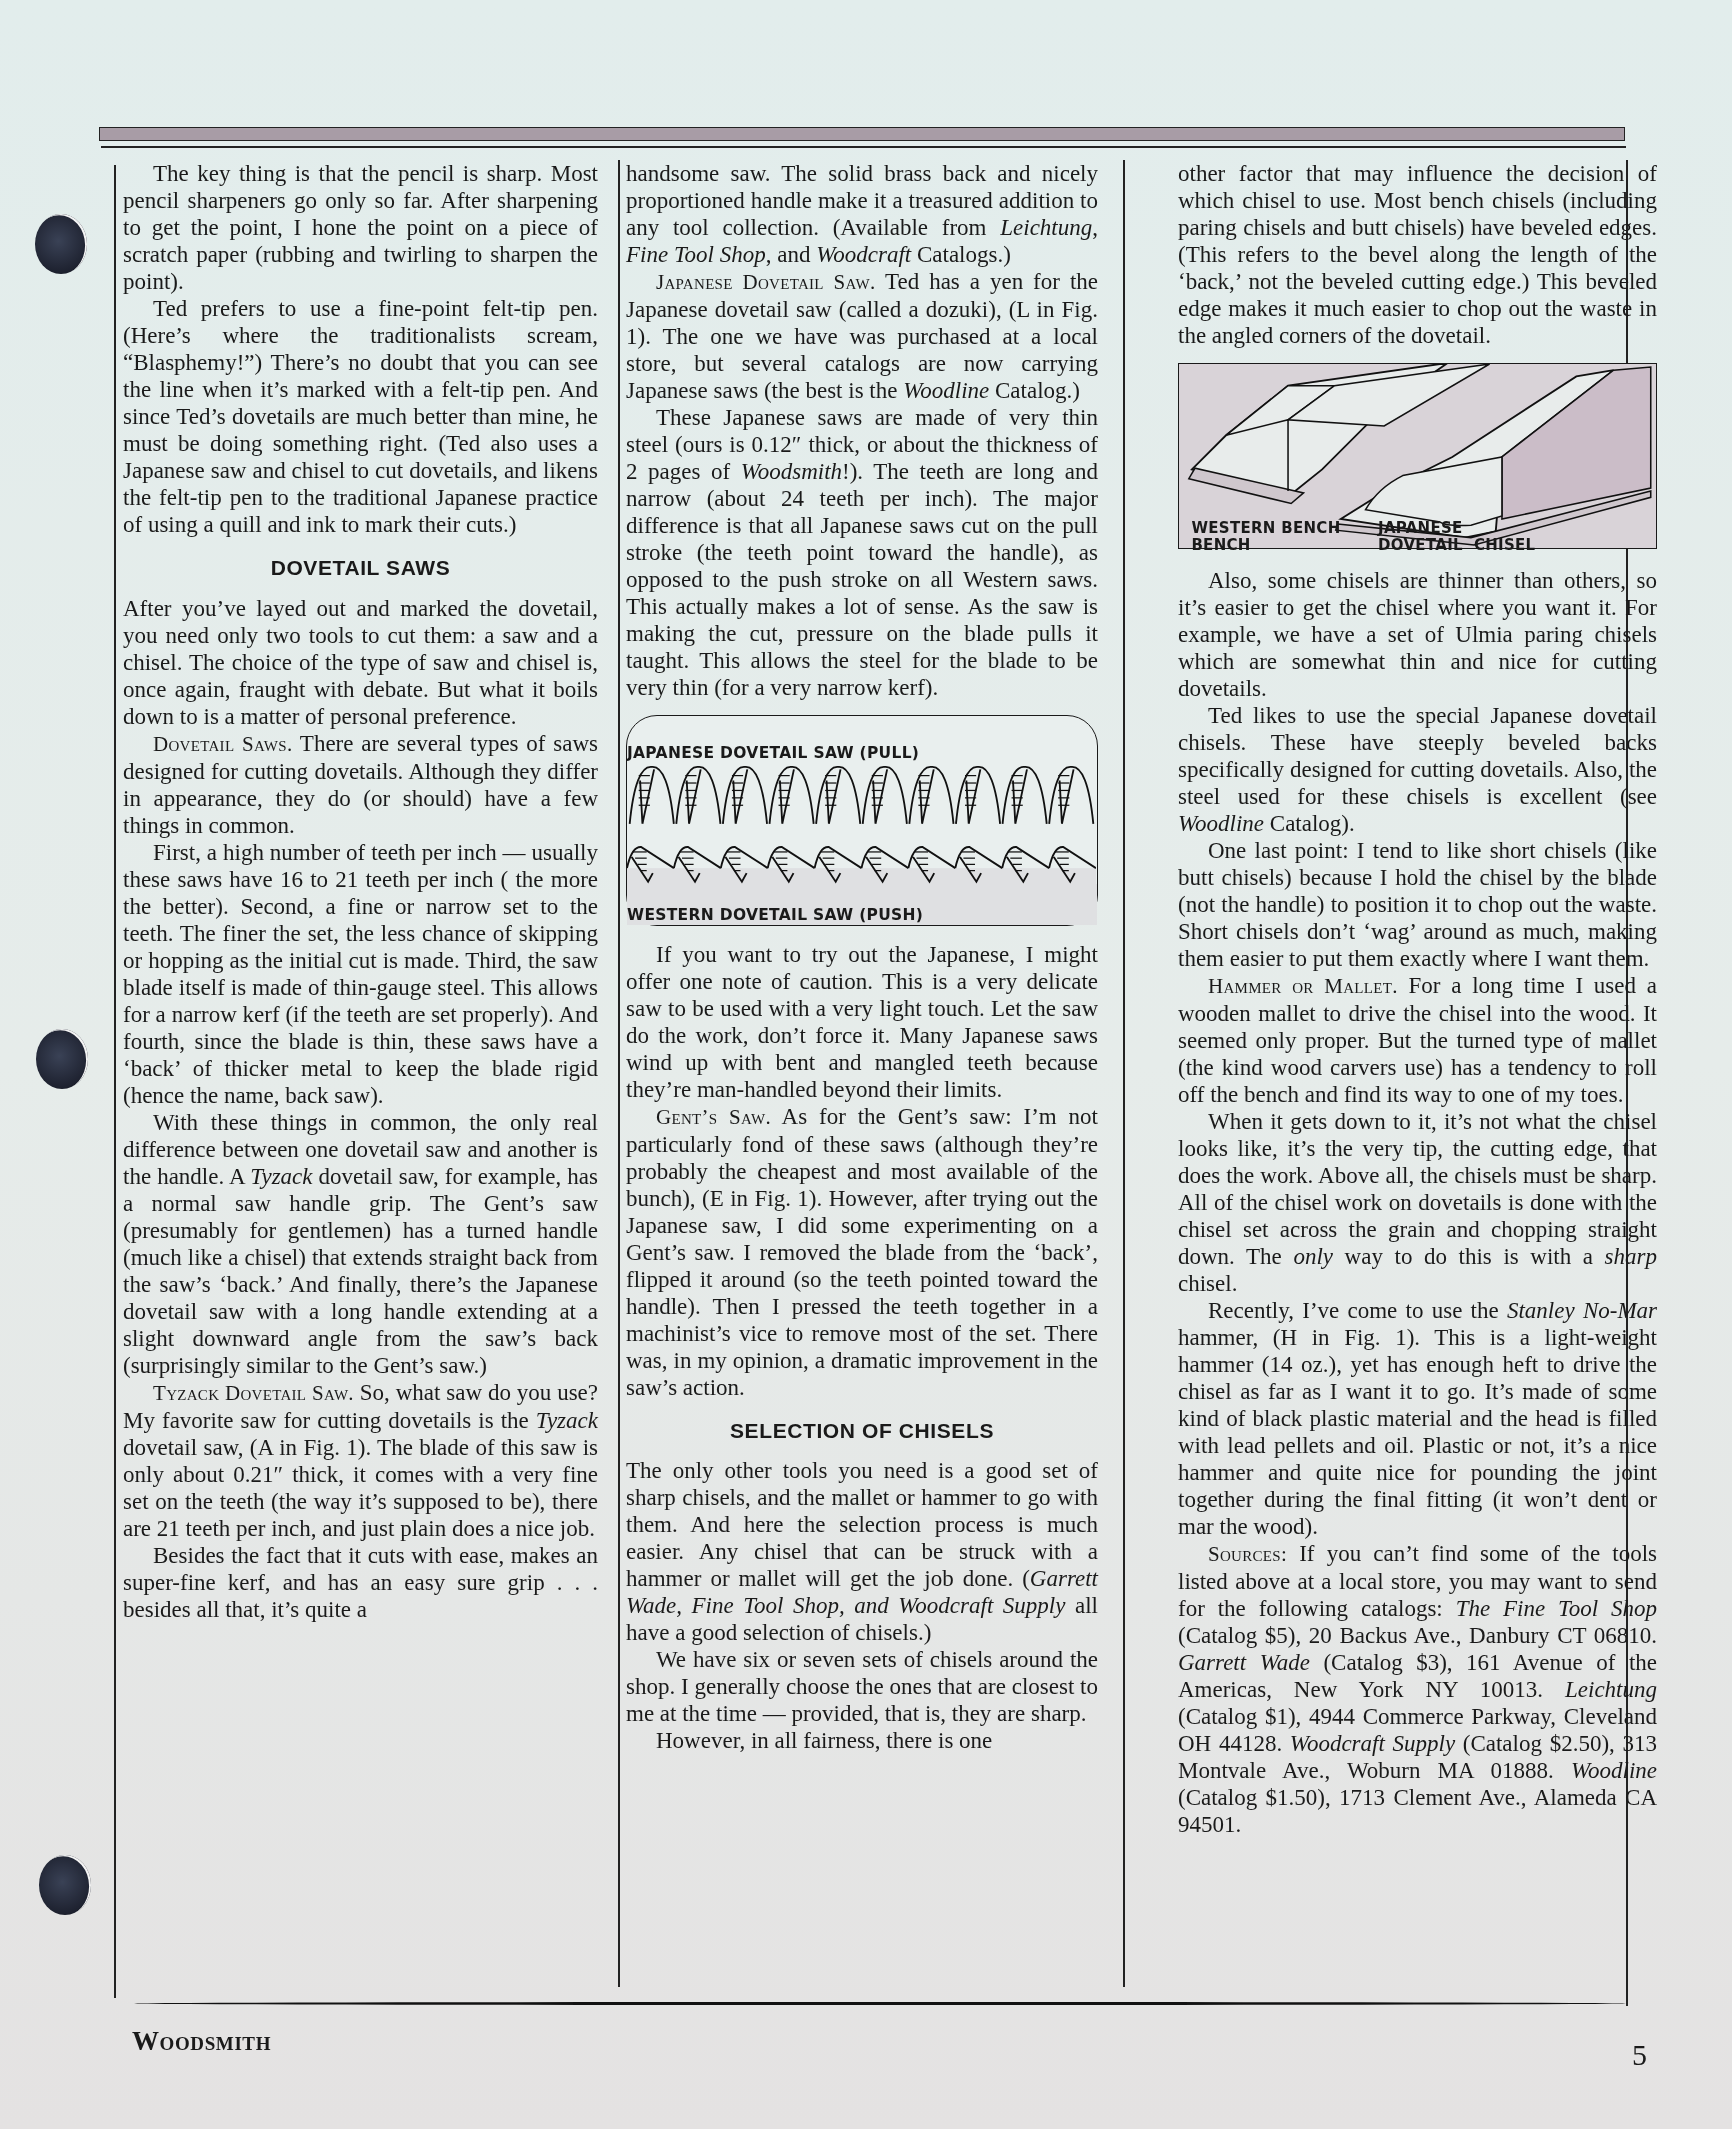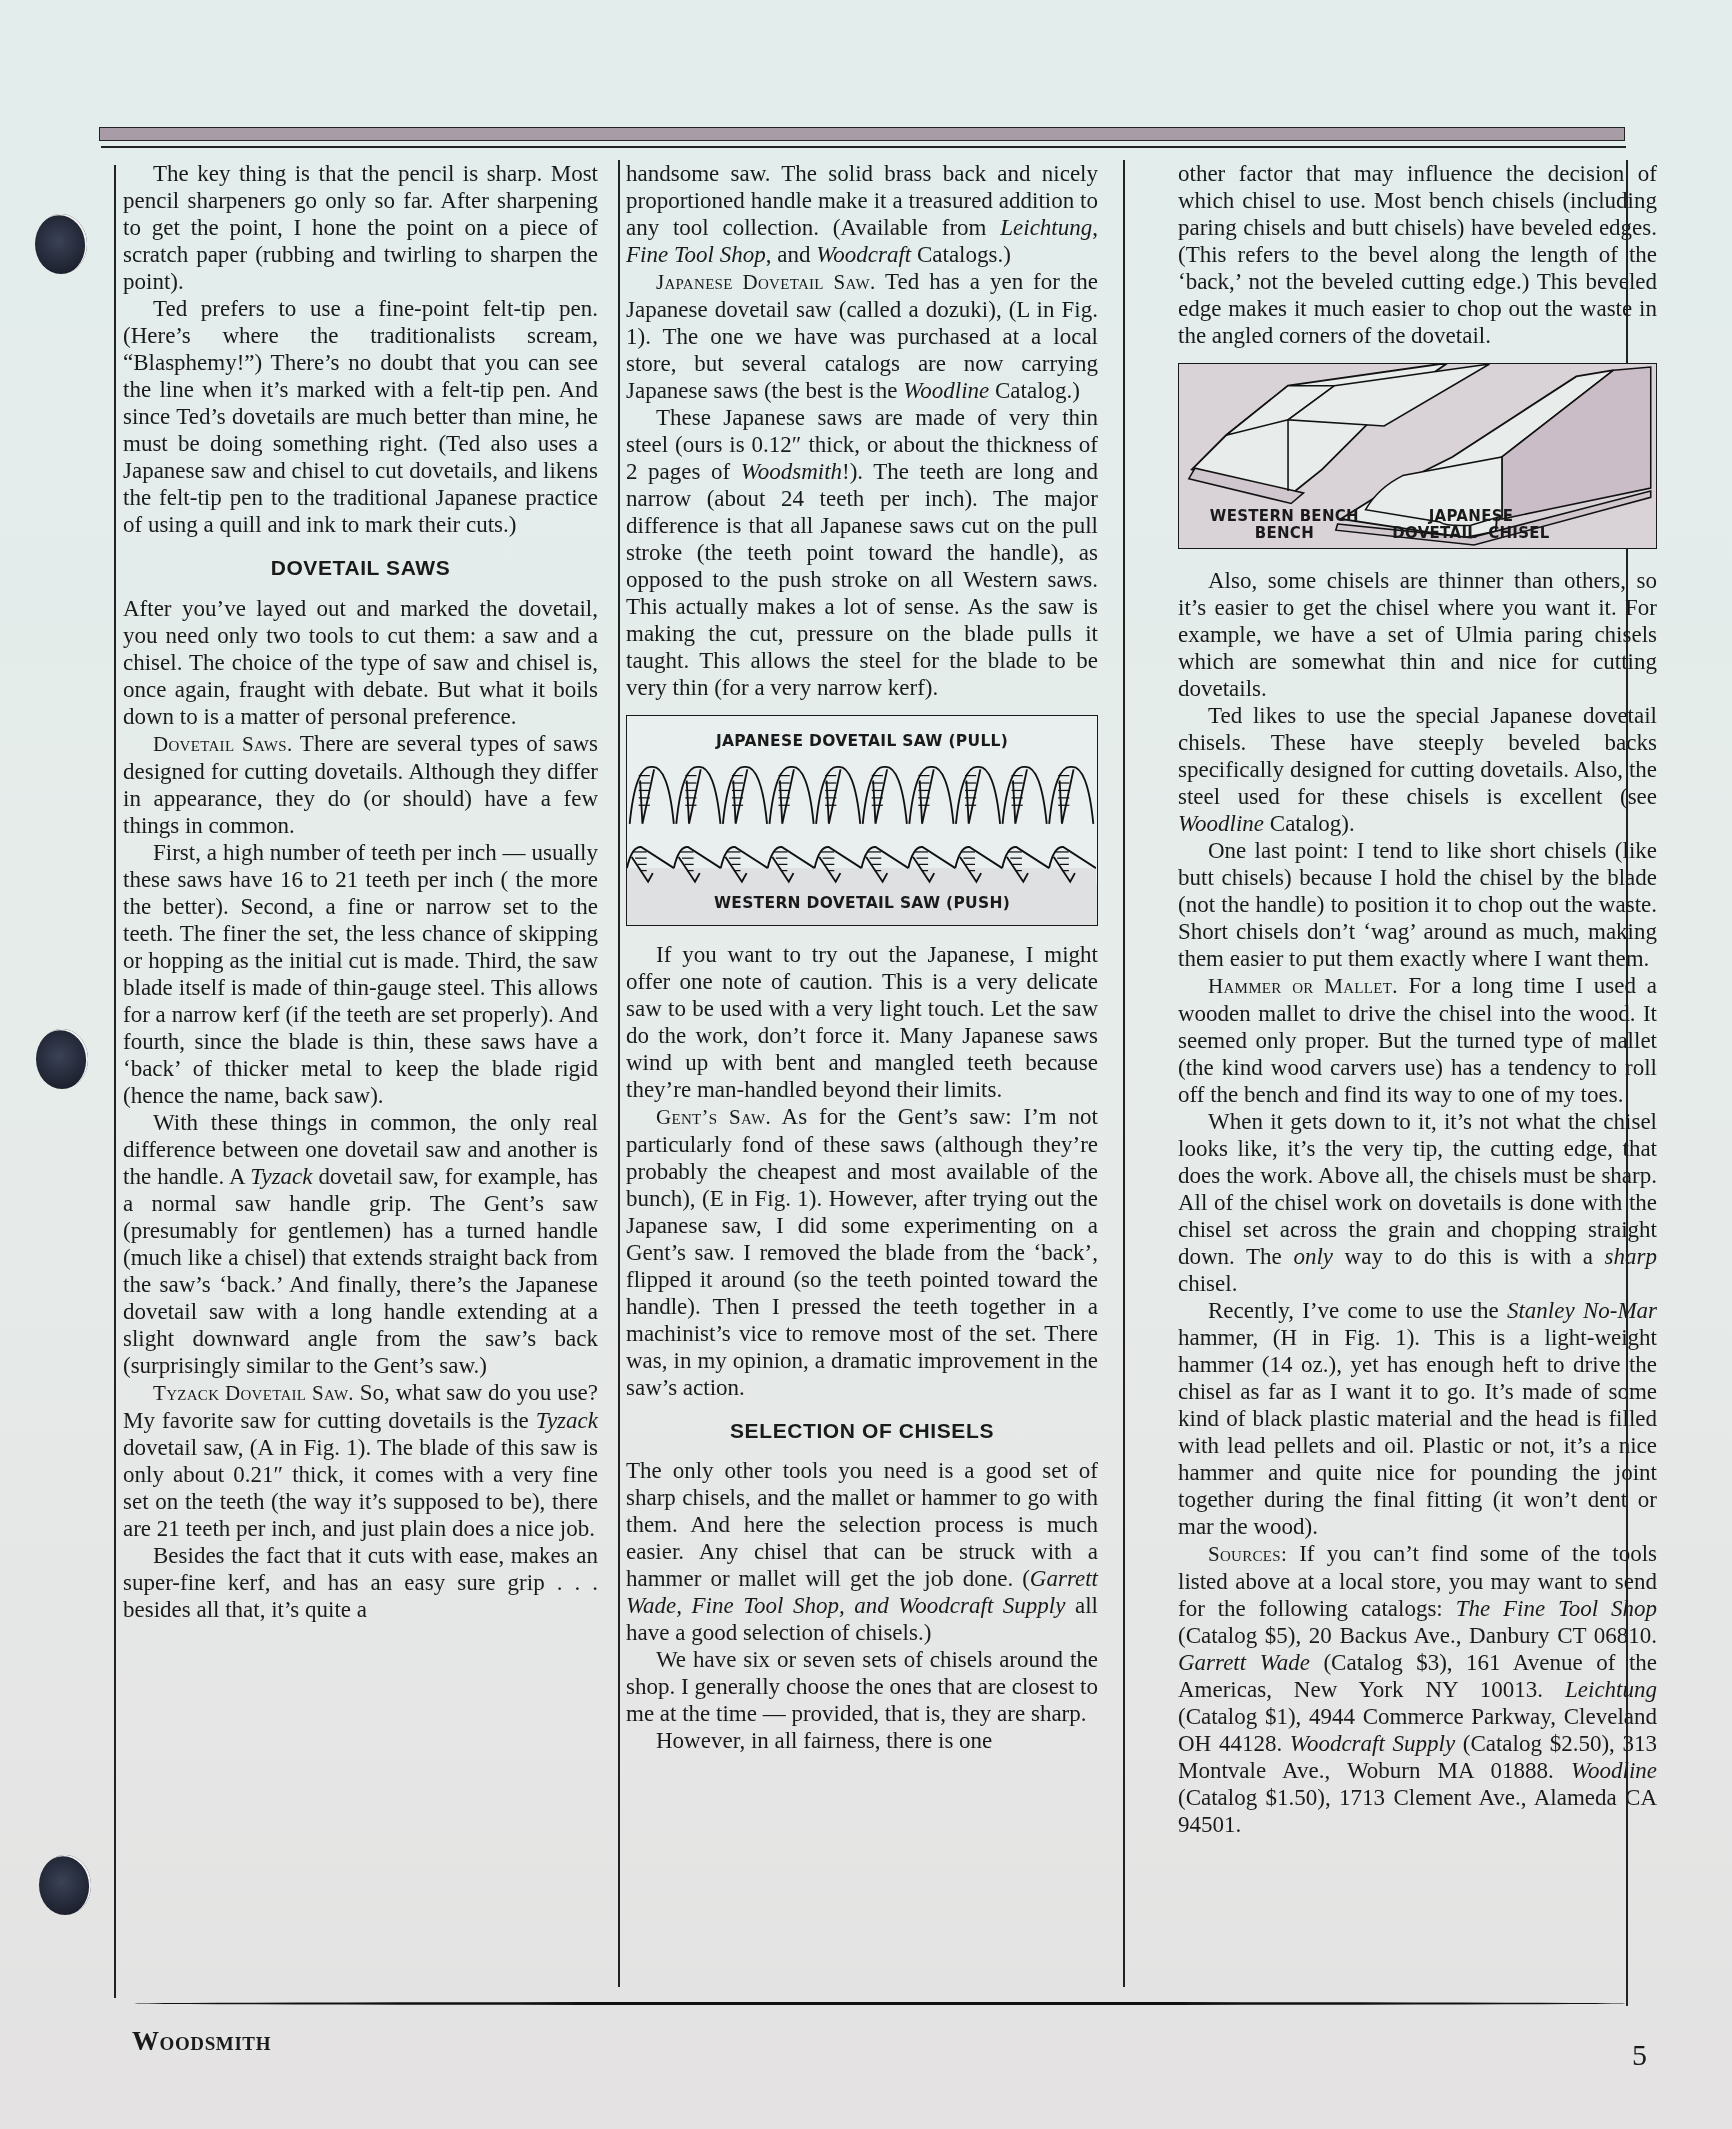--- a/index.html
+++ b/index.html
@@ -44,21 +44,21 @@
     font-family: Liberation Sans, sans-serif; font-weight: bold;
     text-align: center; font-size: 21px; letter-spacing: 0.6px;
     margin: 16px 0 13.7px 0; text-indent: 0;
   }
   .figure {
     border: 1.9px solid #1a1a1a; background: #e9efee; position: relative;
     box-sizing: border-box; margin: 12.4px 0 15px 0;
   }
   .fig-label {
     font-family: "DejaVu Sans", "Liberation Sans", sans-serif; font-weight: bold;
-    font-size: 15.5px; text-align: center; letter-spacing: 0.3px; line-height: 18.6px;
+    font-size: 15.5px; letter-spacing: 0.3px; line-height: 18.6px; margin-top: 12px;
   }
   .footer-brand {
     position: absolute; left: 132px; top: 2026px;
     font-variant: small-caps; font-weight: bold; font-size: 27px; letter-spacing: 0.6px;
   }
   .footer-page {
     position: absolute; left: 1632px; top: 2038px; font-size: 30px;
   }
 </style>
 </head>
@@ -90,21 +90,21 @@
     <p><span>Besides the fact that it cuts with ease, makes an super-fine kerf, and has an easy sure grip . . . besides all that, it’s quite a</span></p>
   </div>
 
 <div class="col" style="left:626px; width:472px;">
   <div>
       <p class="noindent"><span>handsome saw. The solid brass back and nicely proportioned handle make it a treasured addition to any tool collection. (Available from <em>Leichtung</em>, <em>Fine Tool Shop</em>, and <em>Woodcraft</em> Catalogs.)</span></p>
       <p><span class="runin">Japanese Dovetail Saw.</span><span> Ted has a yen for the Japanese dovetail saw (called a dozuki), (L in Fig. 1). The one we have was purchased at a local store, but several catalogs are now carrying Japanese saws (the best is the <em>Woodline</em> Catalog.)</span></p>
       <p><span>These Japanese saws are made of very thin steel (ours is 0.12″ thick, or about the thickness of 2 pages of <em>Woodsmith</em>!). The teeth are long and narrow (about 24 teeth per inch). The major difference is that all Japanese saws cut on the pull stroke (the teeth point toward the handle), as opposed to the push stroke on all Western saws. This actually makes a lot of sense. As the saw is making the cut, pressure on the blade pulls it taught. This allows the steel for the blade to be very thin (for a very narrow kerf).</span></p>
     </div>
 
-  <div class="figure" style="height:211px; margin-top:13.7px;">
+  <div class="figure" style="height:211px; margin-top:13.7px;border-radius:31px;">
     <div class="fig-label" style="position:absolute; left:0; right:0; top:16px;">JAPANESE DOVETAIL SAW (PULL)</div>
     <svg width="469" height="68" style="position:absolute; left:0; top:46px;" viewBox="0 0 754 110">
       <g id="jp-teeth" fill="none" stroke="#111" stroke-width="3">
           <path d="M2,100 Q11.31,5 37.7,8 Q64.09,5 73.4,100 M22.62,100 L18.85,30 M22.62,100 L41.470000000000006,12"></path>
           <line x1="16.588" x2="34.684000000000005" y1="22" y2="22" stroke-width="2"></line>
           <line x1="16.588" x2="34.684000000000005" y1="34" y2="34" stroke-width="2"></line>
           <line x1="16.588" x2="34.684000000000005" y1="46" y2="46" stroke-width="2"></line>
           <line x1="16.588" x2="34.684000000000005" y1="58" y2="58" stroke-width="2"></line>
           <line x1="16.588" x2="34.684000000000005" y1="70" y2="70" stroke-width="2"></line>
           <path d="M77.4,100 Q86.71000000000001,5 113.10000000000001,8 Q139.49,5 148.8,100 M98.02000000000001,100 L94.25,30 M98.02000000000001,100 L116.87,12"></path>

